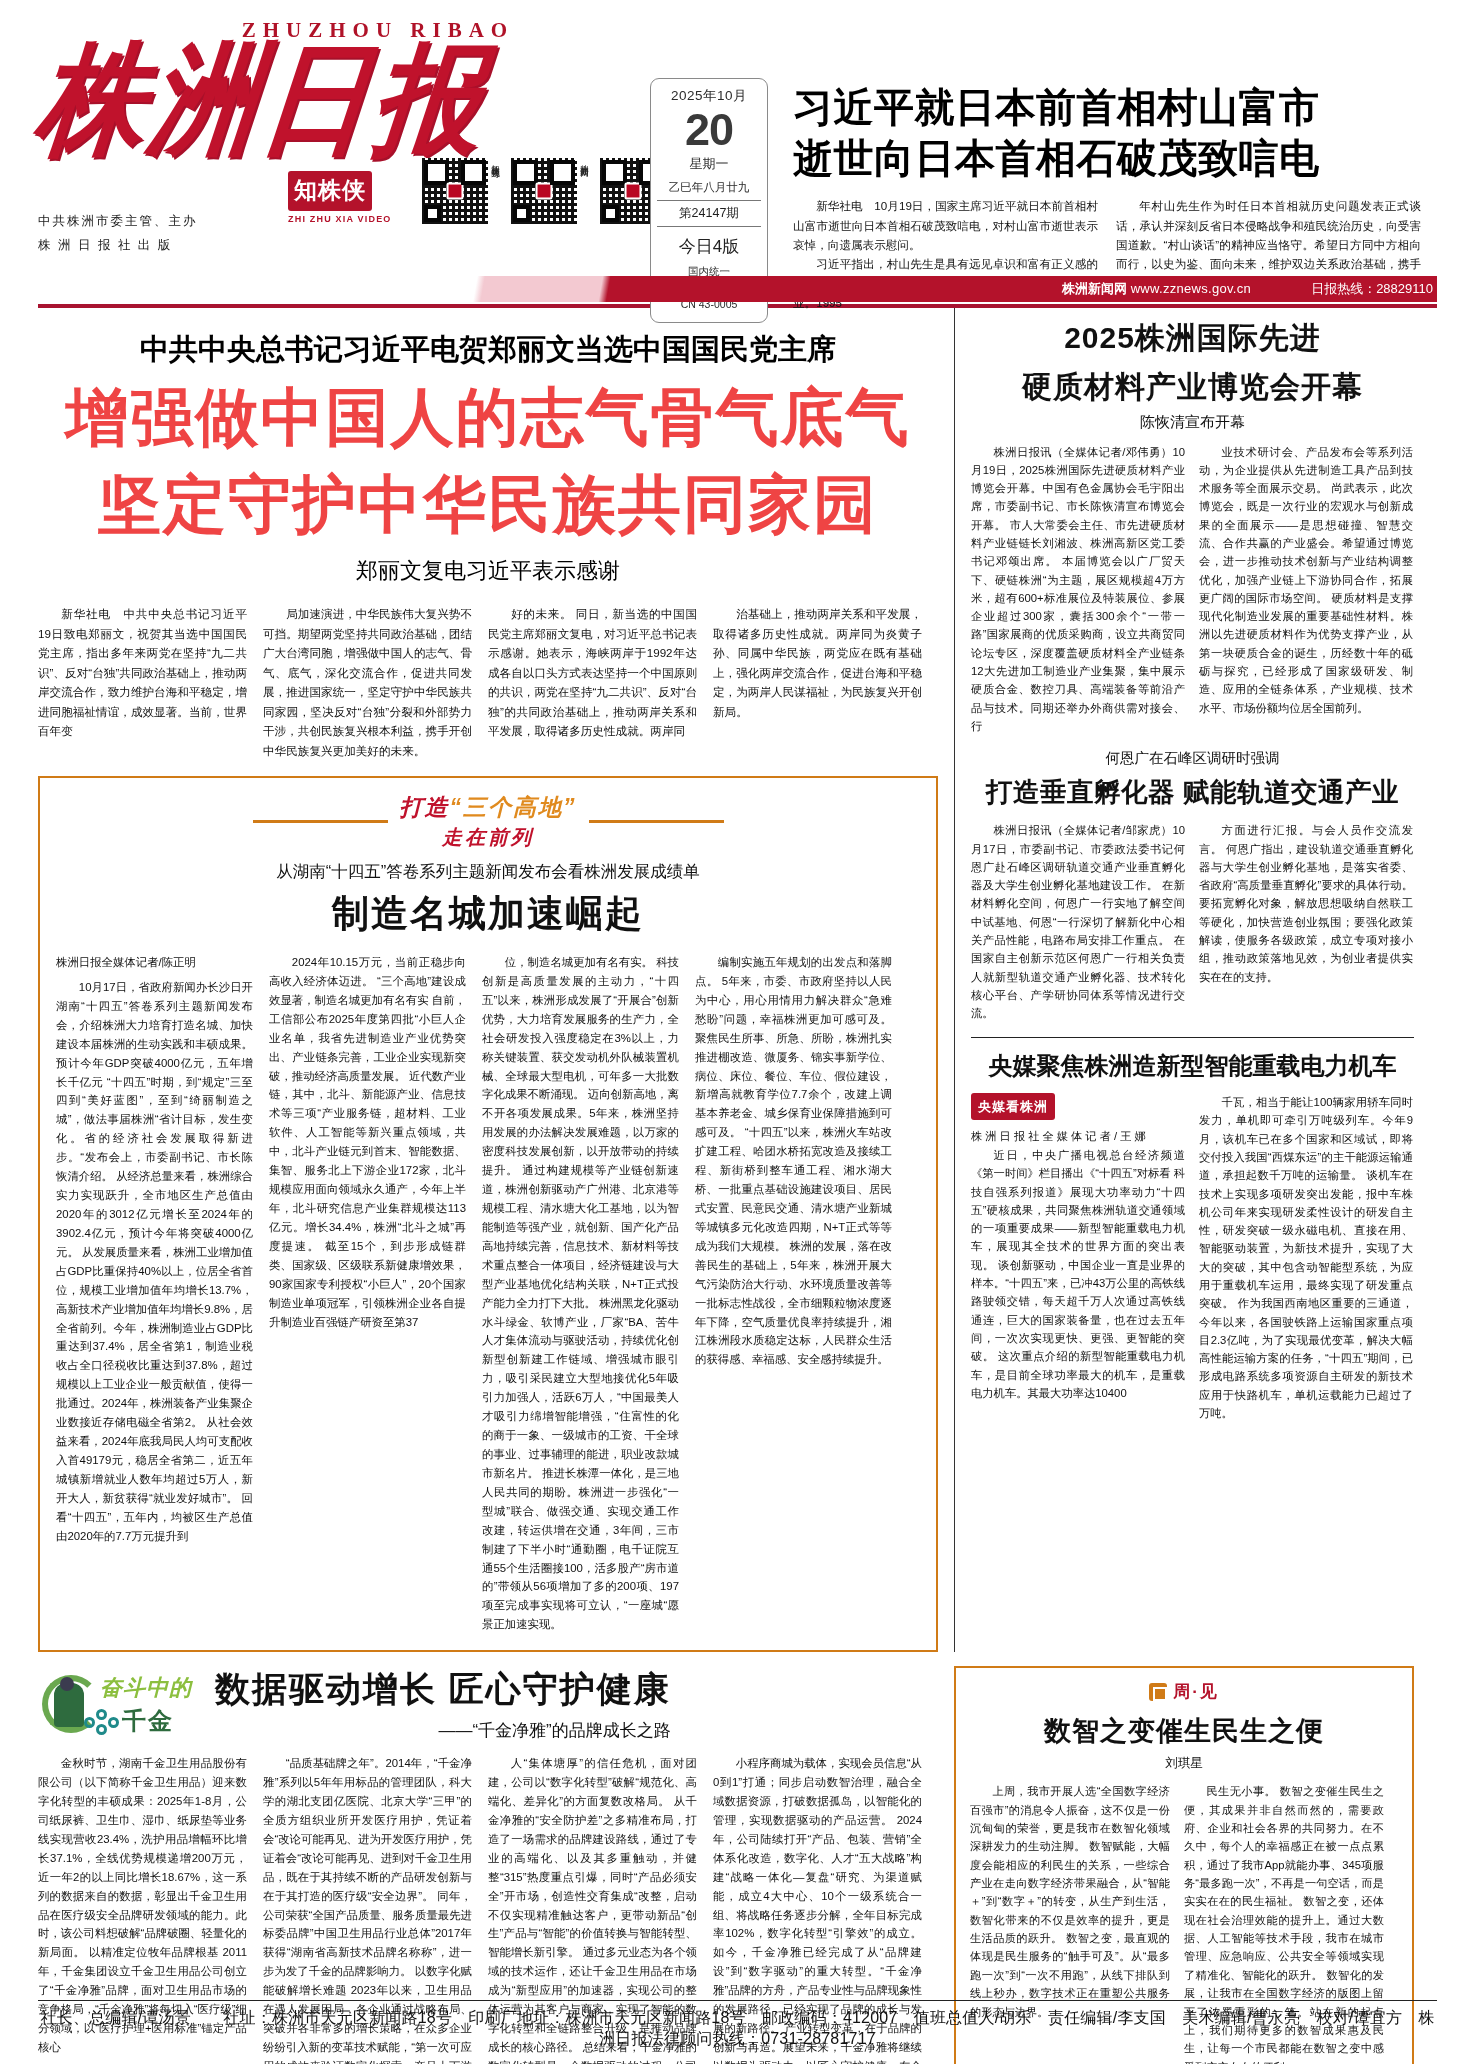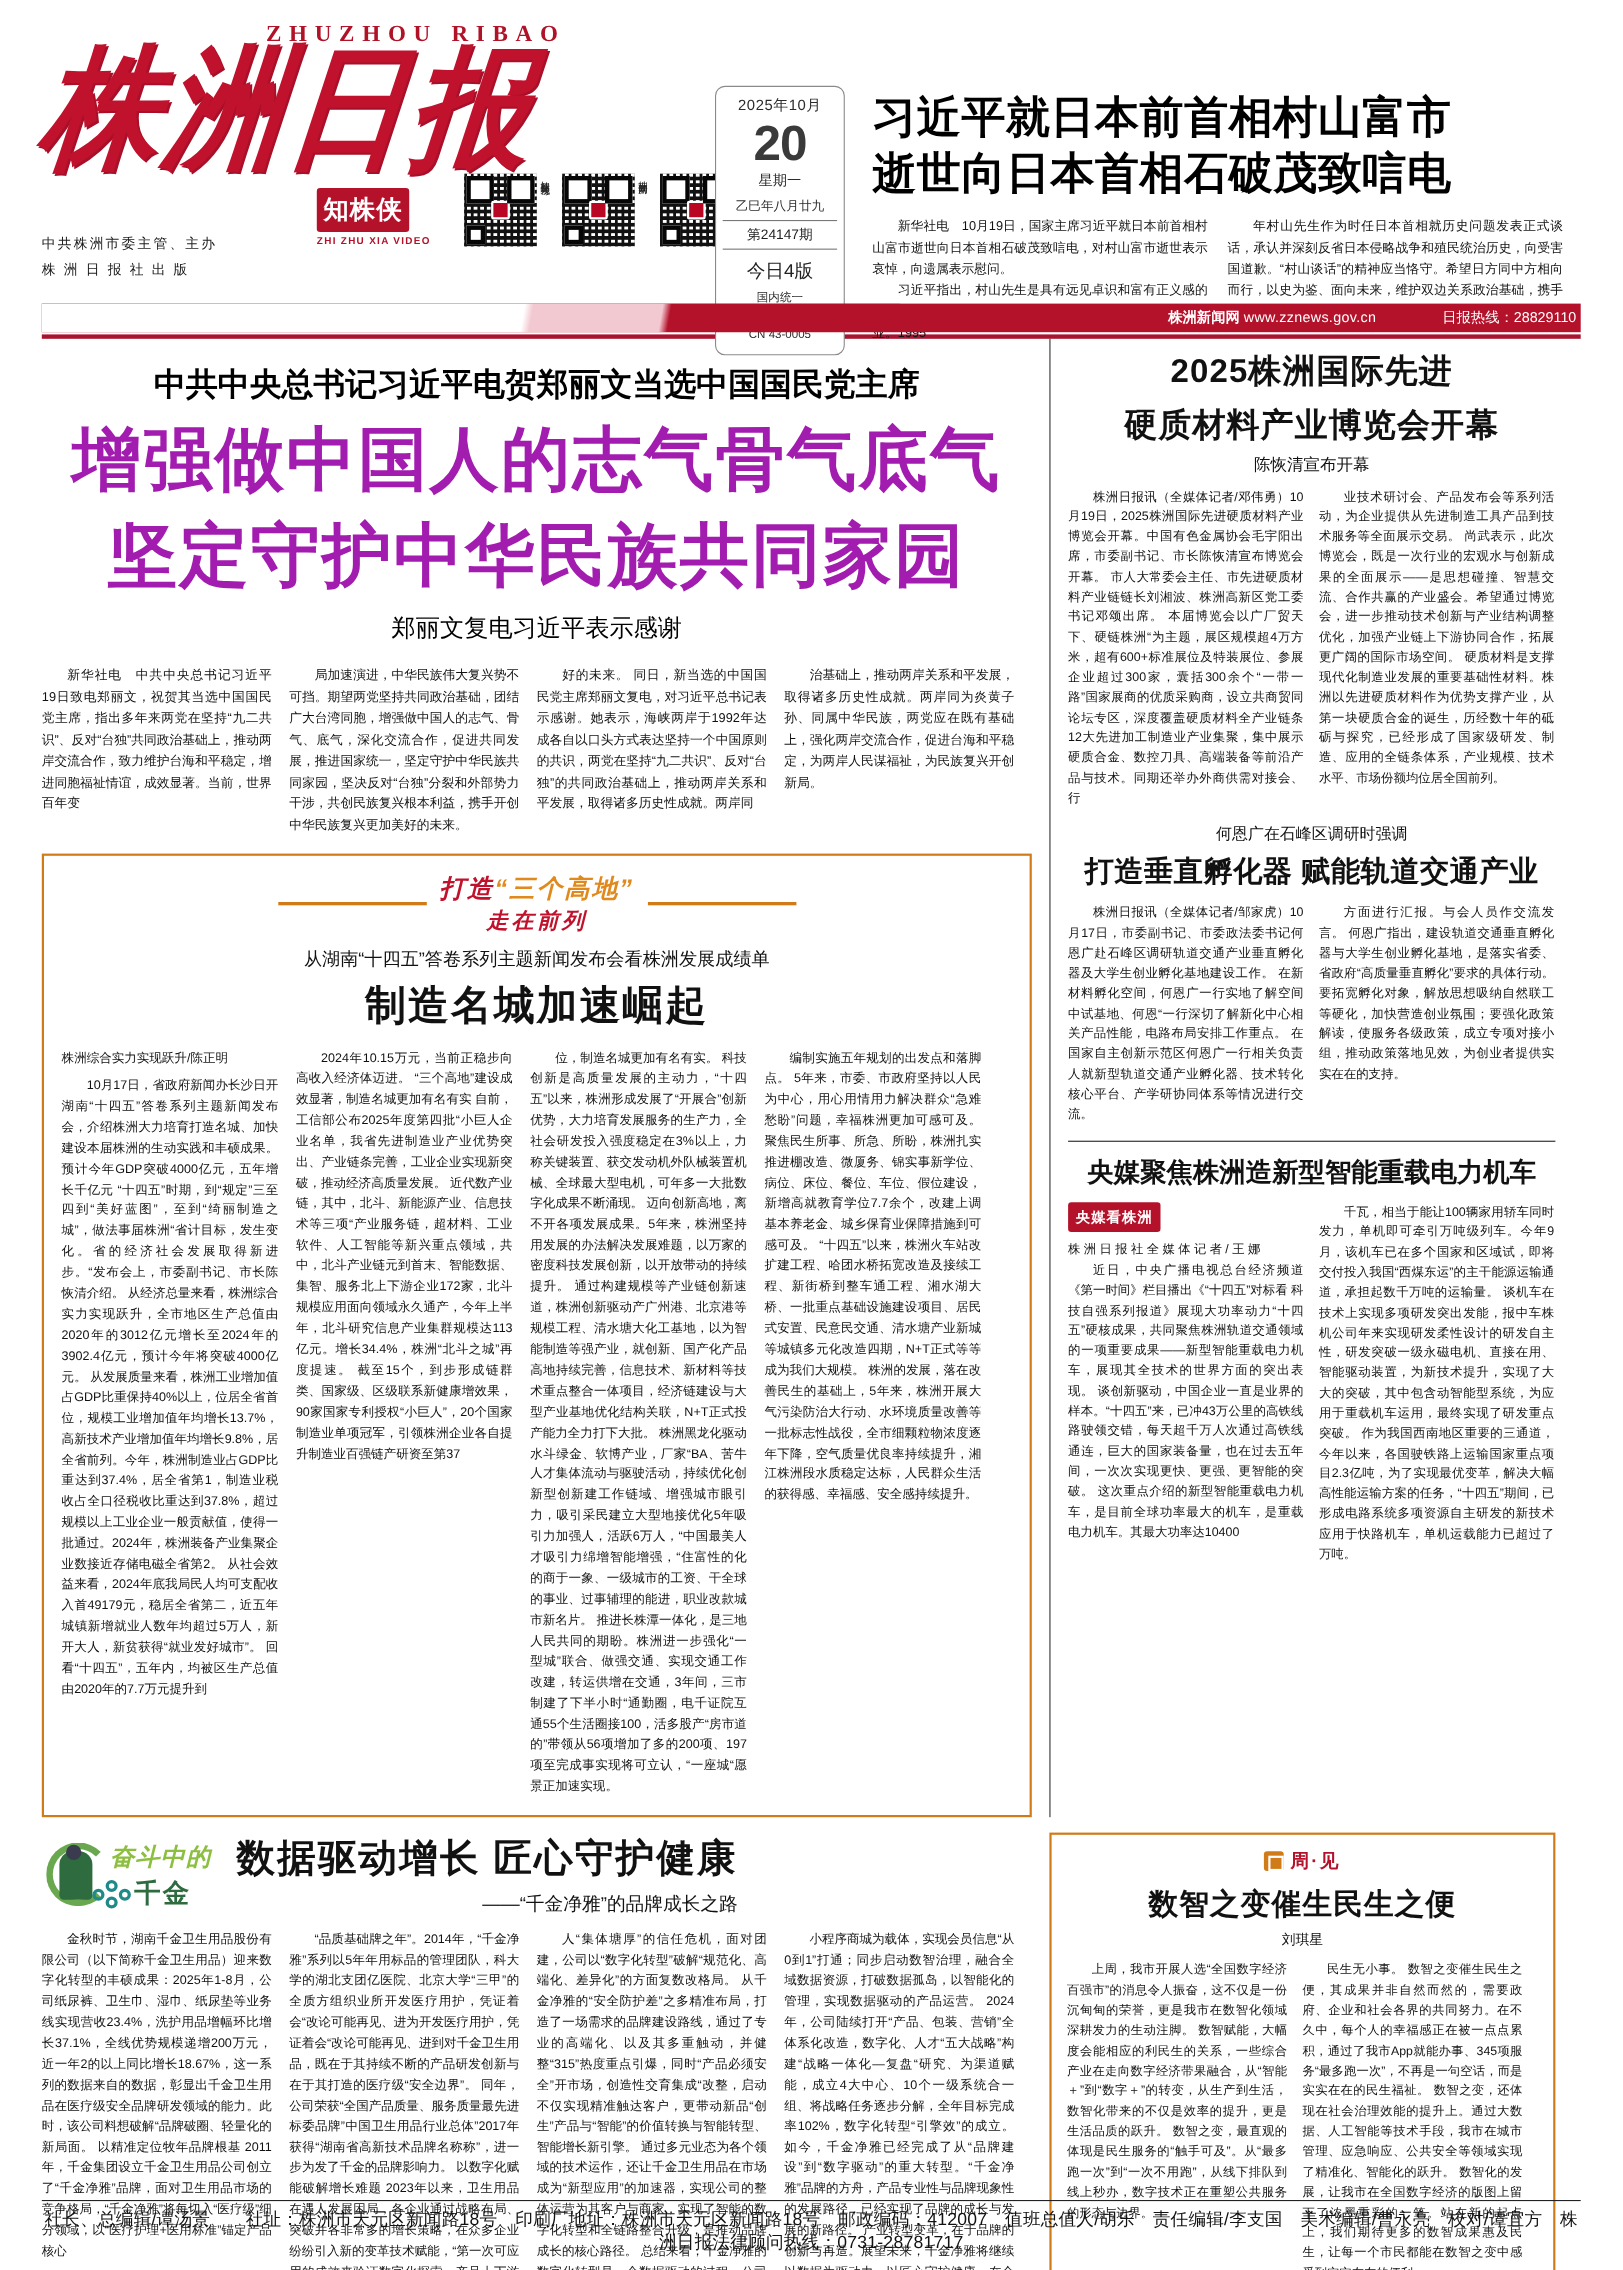--- a/index.html
+++ b/index.html
@@ -105,21 +105,21 @@
   .rb-site span { font-family: "Liberation Sans", sans-serif; letter-spacing:.3px; }
 
   
   .sep-red { height: 3.5px; background: #a81330; margin-top: 2px; }
   .main-wrap { display: flex; gap: 16px; margin-top: 0; }
   .main-left { width: 900px; }
   .main-right { width: 460px; border-left: 1.5px solid #333; padding-left: 16px; }
 
   .mh-kicker { text-align:center; font-size: 29px; font-weight: 700; letter-spacing: 0px; margin-top: 22px; color:#000; white-space:nowrap; }
   .mh-big {
-    text-align:center; font-weight:700; color:#a21caf;
+    text-align:center; font-weight:700; color:#ef4444;
     font-size: 63px; line-height: 1.26; letter-spacing: 2px; margin-top: 8px;
     font-family: "DejaVu Sans", "Liberation Sans", sans-serif;
   }
   .mh-sub { text-align:center; font-size: 22px; margin-top: 12px; color:#000; }
 
   .mh-body { display:flex; gap: 16px; margin-top: 18px; }
   .mh-col { width: 209px; font-size: 11.6px; line-height: 1.68; text-align: justify; }
   .mh-col p { text-indent: 2em; }
 
   
@@ -316,21 +316,21 @@
               <span>打造</span><em>“三个高地”</em>
             </div>
             <div class="fb-b2">走在前列</div>
           </div>
           <div class="fb-line"></div>
         </div>
         <div class="fb-sub">从湖南“十四五”答卷系列主题新闻发布会看株洲发展成绩单</div>
         <div class="fb-title">制造名城加速崛起</div>
         <div class="fb-body">
           <div class="fb-col">
-            <div class="fb-byline">株洲综合实力实现跃升/陈正明</div>
+            <div class="fb-byline">株洲日报全媒体记者/陈正明</div>
             <p>10月17日，省政府新闻办长沙日开湖南“十四五”答卷系列主题新闻发布会，介绍株洲大力培育打造名城、加快建设本届株洲的生动实践和丰硕成果。
 预计今年GDP突破4000亿元，五年增长千亿元
 “十四五”时期，到“规定”三至四到“美好蓝图”，至到“绮丽制造之城”，做法事届株洲“省计目标，发生变化。省的经济社会发展取得新进步。“发布会上，市委副书记、市长陈恢清介绍。
 从经济总量来看，株洲综合实力实现跃升，全市地区生产总值由2020年的3012亿元增长至2024年的3902.4亿元，预计今年将突破4000亿元。
 从发展质量来看，株洲工业增加值占GDP比重保持40%以上，位居全省首位，规模工业增加值年均增长13.7%，高新技术产业增加值年均增长9.8%，居全省前列。今年，株洲制造业占GDP比重达到37.4%，居全省第1，制造业税收占全口径税收比重达到37.8%，超过规模以上工业企业一般贡献值，使得一批通过。2024年，株洲装备产业集聚企业数接近存储电磁全省第2。
 从社会效益来看，2024年底我局民人均可支配收入首49179元，稳居全省第二，近五年城镇新增就业人数年均超过5万人，新开大人，新贫获得“就业发好城市”。
 回看“十四五”，五年内，均被区生产总值由2020年的7.7万元提升到</p>
           </div>
           <div class="fb-col">
               <p>2024年10.15万元，当前正稳步向高收入经济体迈进。

